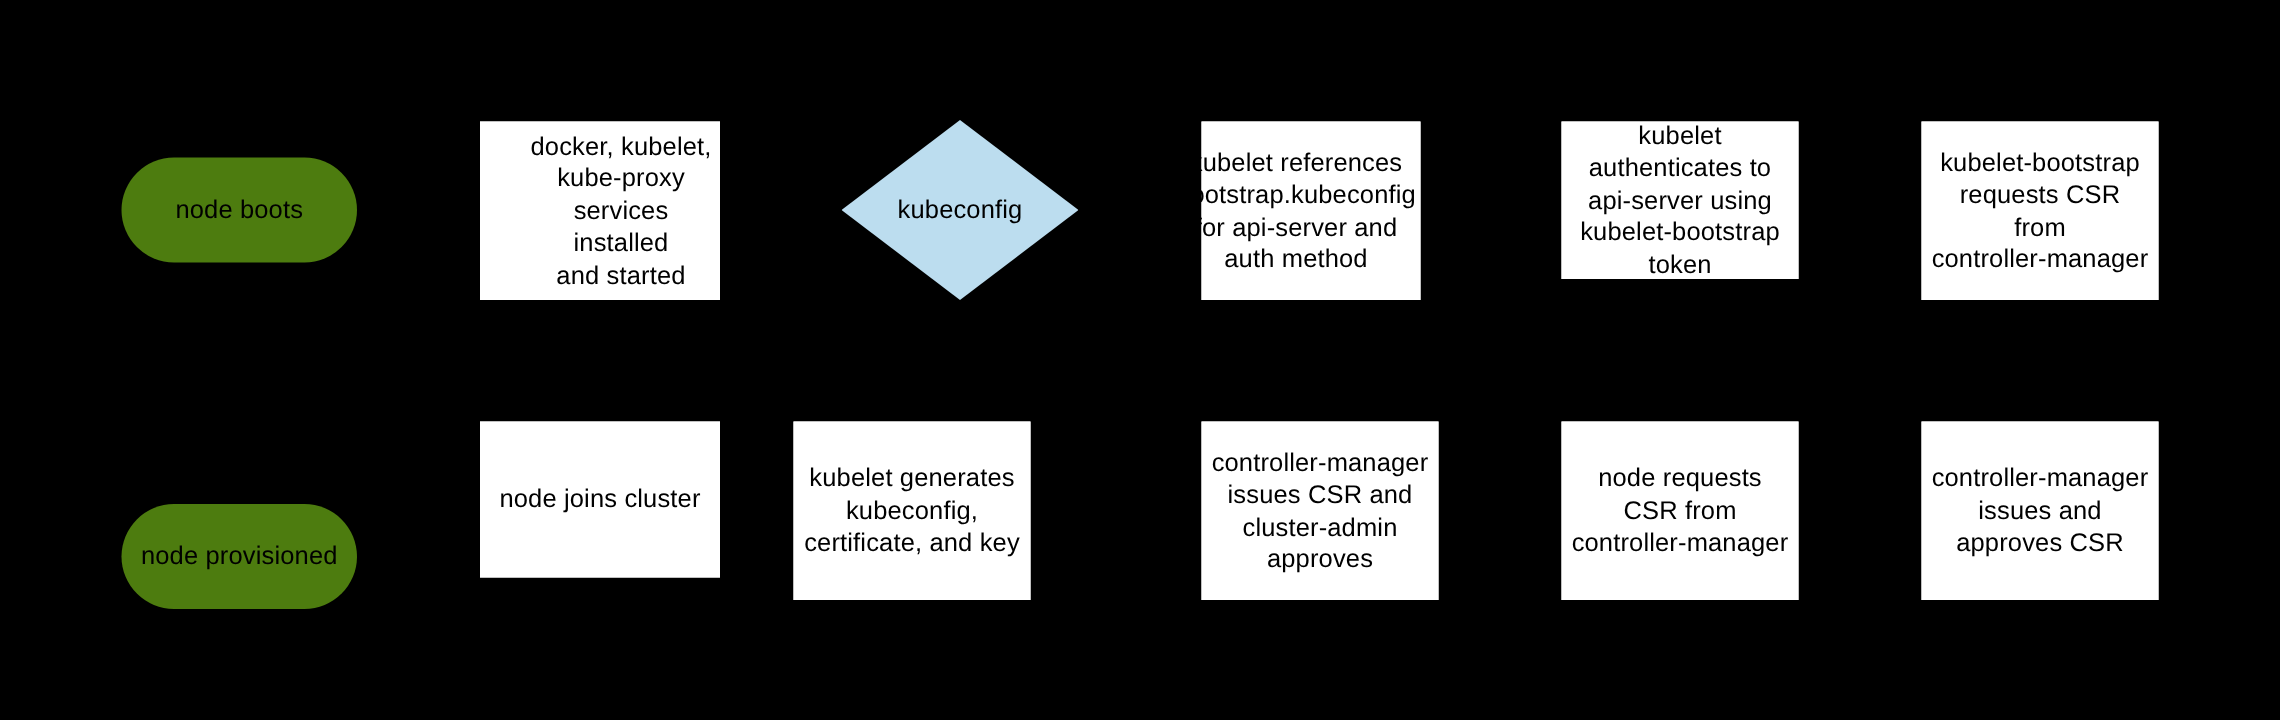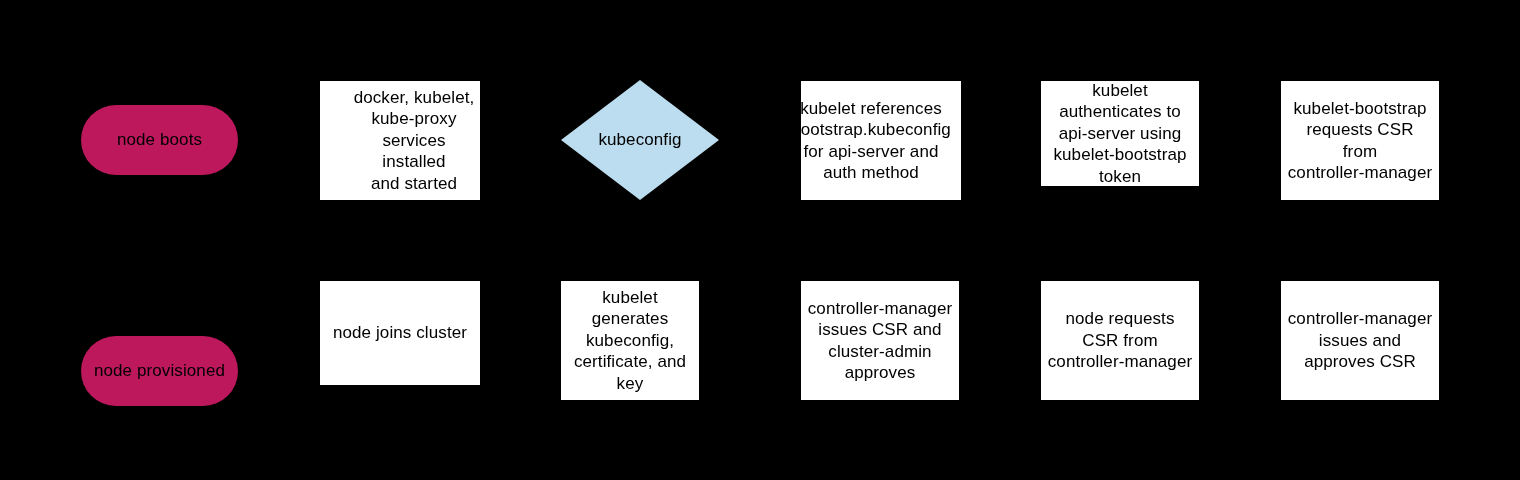--- a/index.html
+++ b/index.html
@@ -39,21 +39,21 @@
     white-space: pre-line;
     width: 100%;
   }
   
   .shape-rect {
     background: #ffffff;
     border: 1px solid #ffffff;
   }
   
   .shape-pill {
-    background: #be185d;
+    background: #4d7c0f;
     border-radius: 36px;
     justify-content: center;
   }
   
   .shape-diamond {
     background: transparent;
   }
   .shape-diamond .dia-bg {
     position: absolute;
     left: 0;
@@ -86,21 +86,21 @@
       <div class="node shape-rect" style="left: 320px; top: 81px; width: 160px; height: 119px; padding-left: 28px;">
         <span class="label">docker, kubelet,
 kube-proxy
 services installed
 and started</span>
       </div>
       <div class="node shape-diamond" style="left: 561px; top: 80px; width: 158px; height: 120px;">
         <div class="dia-bg"></div>
         <span class="label">kubeconfig</span>
       </div>
-      <div class="node shape-rect overflow-text" style="left: 801px; top: 81px; width: 160px; height: 119px;">
+      <div class="node shape-rect overflow-text" style="left: 801px; top: 81px; width: 146px; height: 119px;">
         <span class="label">kubelet references
 bootstrap.kubeconfig
 for api-server and
 auth method</span>
       </div>
       <div class="node shape-rect" style="left: 1041px; top: 81px; width: 158px; height: 105px;">
         <span class="label">kubelet
 authenticates to
 api-server using
 kubelet-bootstrap
@@ -113,21 +113,21 @@
 controller-manager</span>
       </div>
     </div>
     <div style="position: absolute; left: 0px; top: 0px; width: 100%; height: 100%;">
       <div class="node shape-pill" style="left: 81px; top: 305px; width: 157px; height: 70px; margin-top: 31px;">
         <span class="label">node provisioned</span>
       </div>
       <div class="node shape-rect" style="left: 320px; top: 281px; width: 160px; height: 104px;">
         <span class="label">node joins cluster</span>
       </div>
-      <div class="node shape-rect" style="left: 561px; top: 281px; width: 138px; height: 119px;">
+      <div class="node shape-rect" style="left: 529px; top: 281px; width: 158px; height: 119px;">
         <span class="label">kubelet generates
 kubeconfig,
 certificate, and key</span>
       </div>
       <div class="node shape-rect" style="left: 801px; top: 281px; width: 158px; height: 119px;">
         <span class="label">controller-manager
 issues CSR and
 cluster-admin
 approves</span>
       </div>

